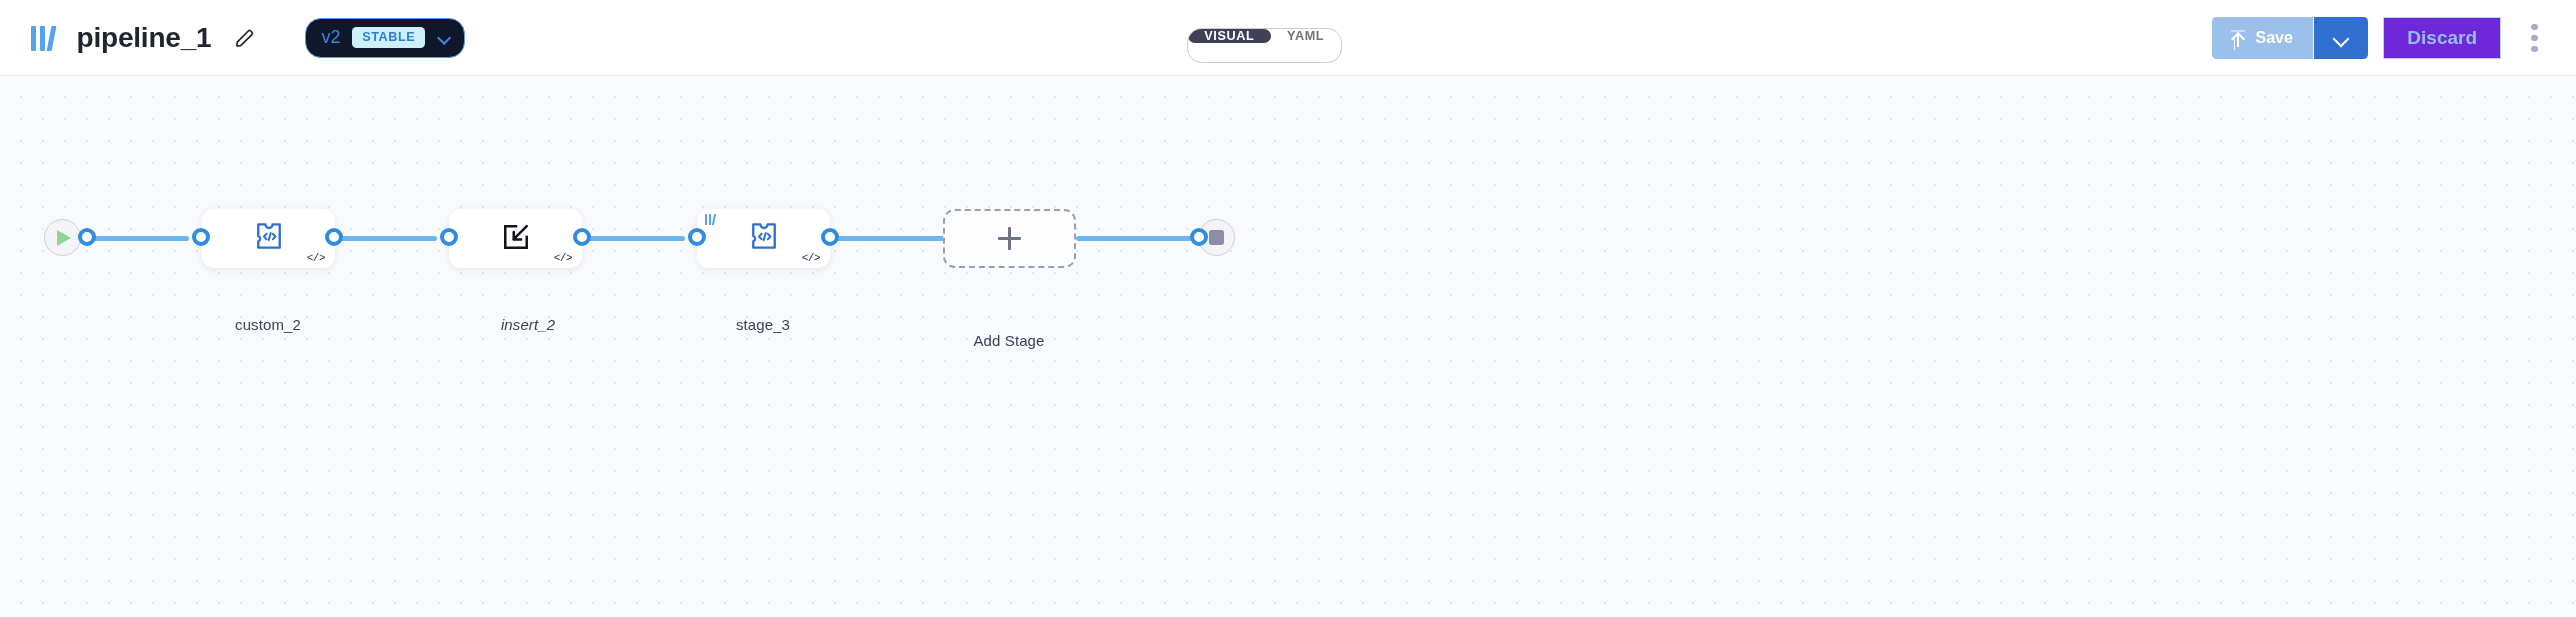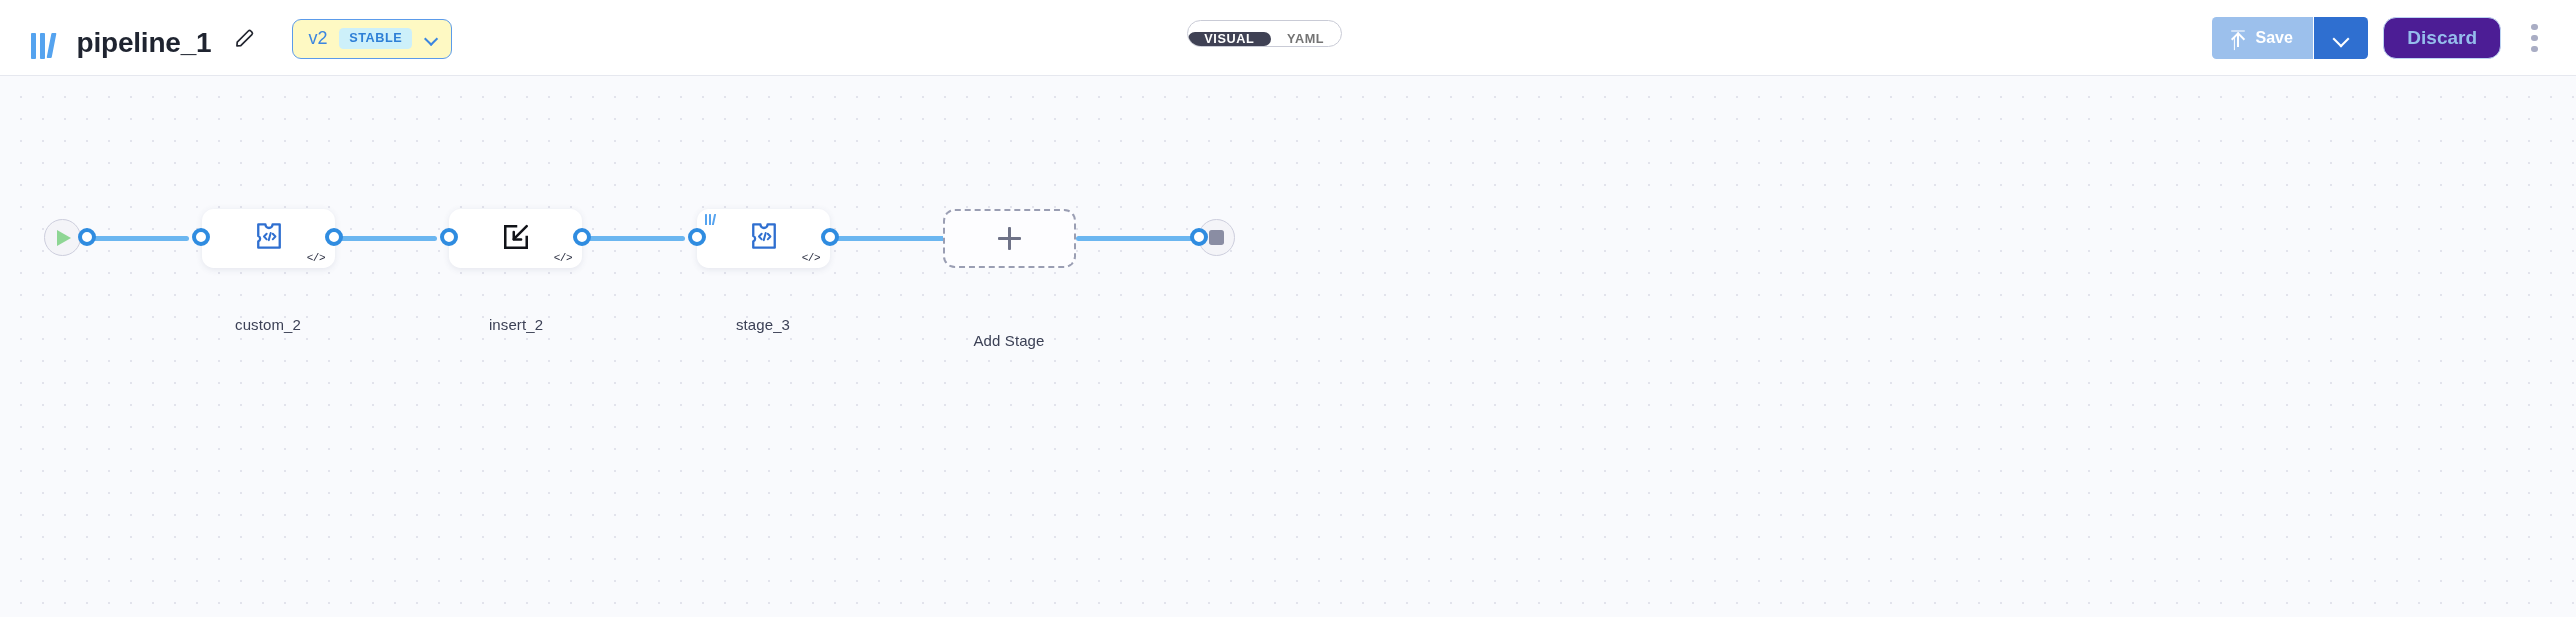--- a/index.html
+++ b/index.html
@@ -31,21 +31,21 @@
     background: #ffffff;
     border-bottom: 0.9px solid #e6e8ef;
     display: flex;
     align-items: center;
     padding: 0 31px;
     box-sizing: border-box;
   }
 
   .topbar-left {
     display: flex;
-    align-items: flex-end;
+    align-items: center;
     gap: 0px;
   }
 
   .brand-logo {
     width: 31px;
     height: 27px;
     display: flex;
     align-items: flex-end;
     gap: 3.6px;
     margin-right: 14.5px;
@@ -73,30 +73,30 @@
     height: 42px;
     margin-left: 12.7px;
     display: flex;
     align-items: center;
     justify-content: center;
     border-radius: 5.4px;
     cursor: pointer;
   }
 
   .version-chip {
-    margin-left: 26px;
+    margin-left: 39px;
     height: 40px;
     box-sizing: border-box;
     border: 0.9px solid #5b9bea;
-    border-radius: 9px;
+    border-radius: 16px;
     display: flex;
     align-items: center;
     padding: 0 12.7px 0 15.4px;
     gap: 11.8px;
-    background: #fef9c3;
+    background: #0f172a;
     cursor: pointer;
   }
   .version-chip .vnum {
     font-size: 18px;
     color: #3b86e0;
     font-weight: 500;
   }
   .version-chip .stable {
     background: #cdf0fa;
     color: #2e7fd6;
@@ -121,24 +121,24 @@
     height: 8.2px;
     border-right: 2.2px solid #3b86e0;
     border-bottom: 2.2px solid #3b86e0;
     transform: rotate(45deg);
   }
 
   
   .view-toggle {
     position: absolute;
     left: 1187px;
-    top: 20px;
-    height: 27px;
-    display: flex;
-    align-items: flex-end;
+    top: 28px;
+    height: 35px;
+    display: flex;
+    align-items: flex-start;
     border: 0.9px solid #c9cbd6;
     border-radius: 14.5px;
     background: #ffffff;
     overflow: hidden;
     box-sizing: border-box;
   }
   .view-toggle .seg {
     display: flex;
     align-items: center;
     justify-content: center;
@@ -235,25 +235,25 @@
     width: 10px; height: 10px;
     border-right: 2.7px solid #ffffff;
     border-bottom: 2.7px solid #ffffff;
     transform: rotate(45deg);
   }
 
   .discard-btn {
     height: 42px;
     box-sizing: border-box;
     border: 0.9px solid #bcd4f2;
-    background: #4c1d95;
+    background: #6d28d9;
     color: #95bdec;
     font-size: 19px;
     font-weight: bold;
-    border-radius: 13px;
+    border-radius: 1px;
     padding: 0 23px;
     cursor: default;
     font-family: "Liberation Sans", sans-serif;
   }
 
   .kebab {
     width: 36px;
     height: 42px;
     display: flex;
     flex-direction: column;
@@ -512,21 +512,21 @@
           <svg width="36" height="34" viewBox="0 0 40 38" fill="none">
             <path d="M8 8 h12 M8 8 v24 h24 v-12" stroke="#111318" stroke-width="2.8" stroke-linecap="square" fill="none"></path>
             <path d="M32 8 L17.5 22.5" stroke="#111318" stroke-width="2.8" stroke-linecap="round" fill="none"></path>
             <path d="M17.5 14.6 L17.5 22.8 L25.7 22.8" stroke="#111318" stroke-width="2.8" stroke-linejoin="round" stroke-linecap="round" fill="none"></path>
           </svg>
         </div>
         <div class="code-badge">&lt;/&gt;</div>
       </div>
       <div class="port" style="left:440px; top:152px;"></div>
       <div class="port" style="left:573px; top:152px;"></div>
-      <div class="node-label" style="left:516px; top:240px;">insert_2</div>
+      <div class="node-label" style="left:528px; top:240px;font-style:italic;">insert_2</div>
 
       <div class="node" style="left:697px; top:133px;">
         <div class="corner-logo">
           <i class="s1"></i>
             <i class="s2"></i>
             <i class="s3"></i>
         </div>
         <div class="node-icon">
           <svg width="36" height="34" viewBox="0 0 40 38" fill="none">
             <path d="M8 6 h8 a3.2 3.2 0 0 0 8 0 h8 v8 v18 h-24 v-7 a3.2 3.2 0 0 0 0 -6 z" stroke="#2f6fd0" stroke-width="2.6" stroke-linejoin="round" fill="#ffffff"></path>

